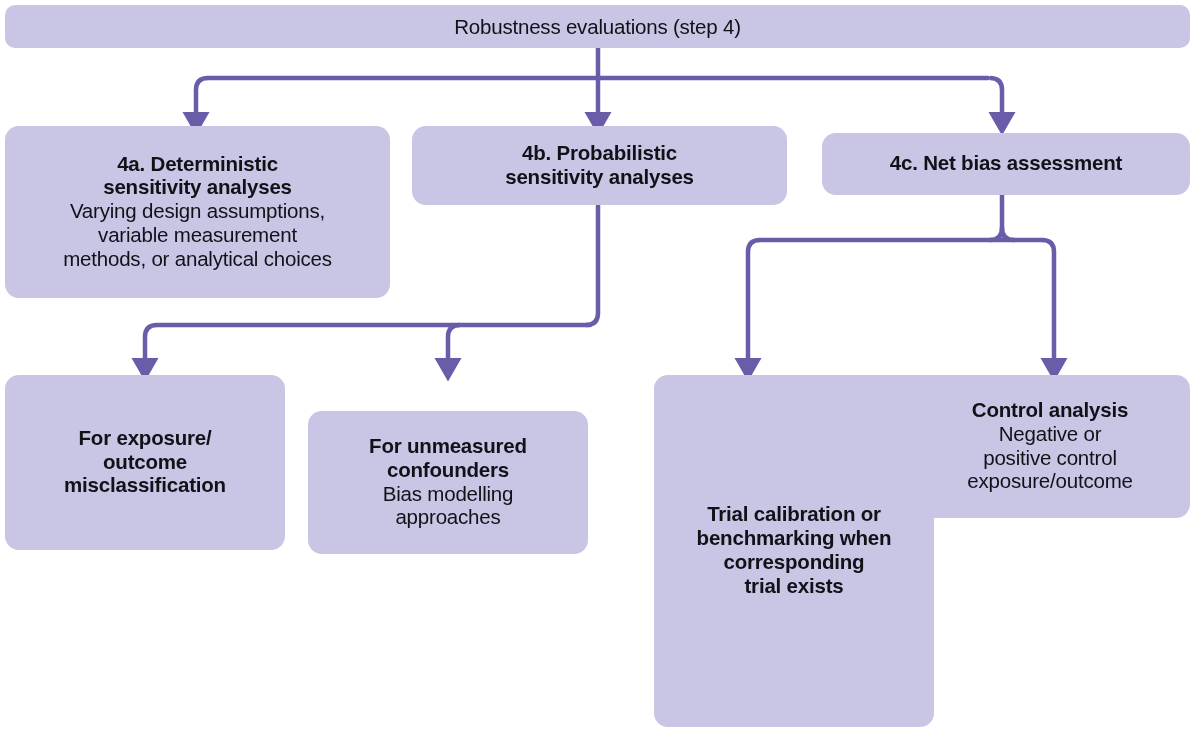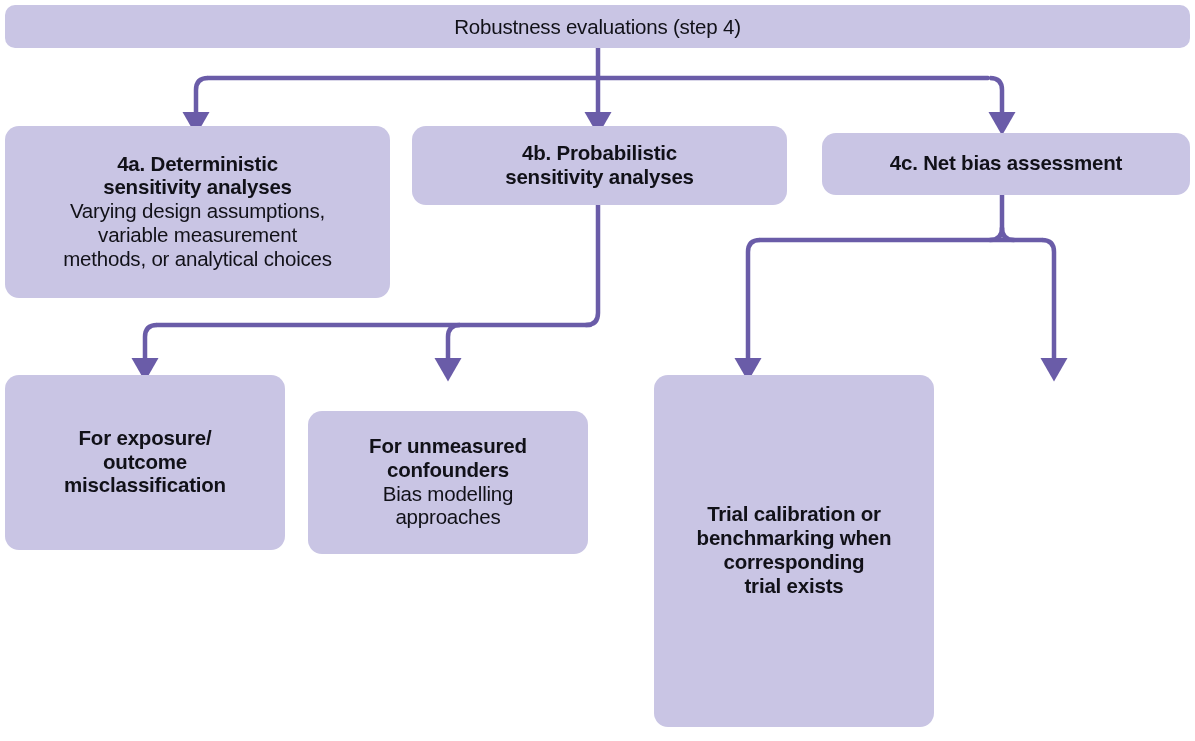--- a/index.html
+++ b/index.html
@@ -145,14 +145,20 @@
 approaches</span>
   </div>
 
   <div class="node narrow-rad" style="left:610px; top:375px; width:280px; height:352px;margin-left:44px;">
     <span class="title">Trial calibration or
 benchmarking when
 corresponding
 trial exists</span>
   </div>
 
+  <div class="node narrow-rad" style="left:910px; top:375px; width:280px; height:143px;">
+    <span class="title">Control analysis</span>
+    <span class="desc">Negative or
+positive control
+exposure/outcome</span>
+  </div>
 
 </div>
 
 </body></html>

